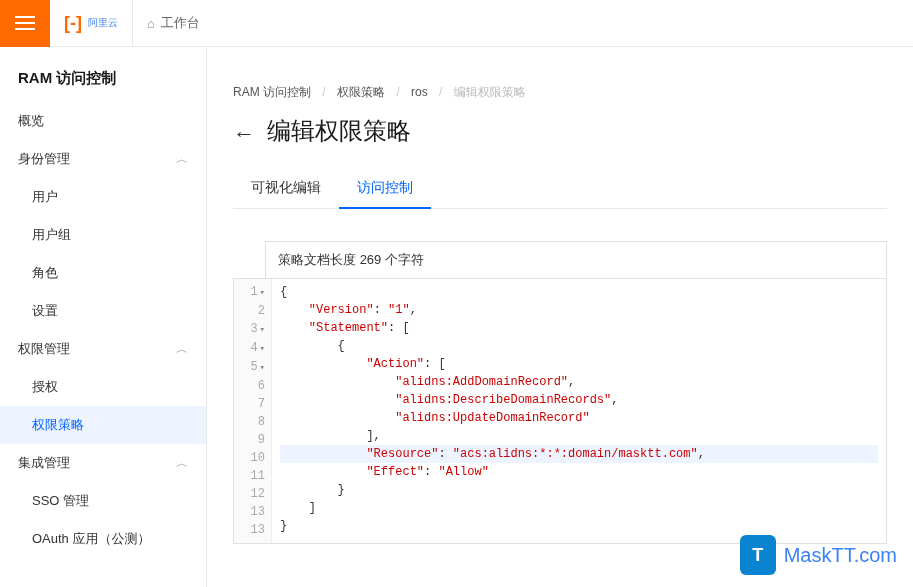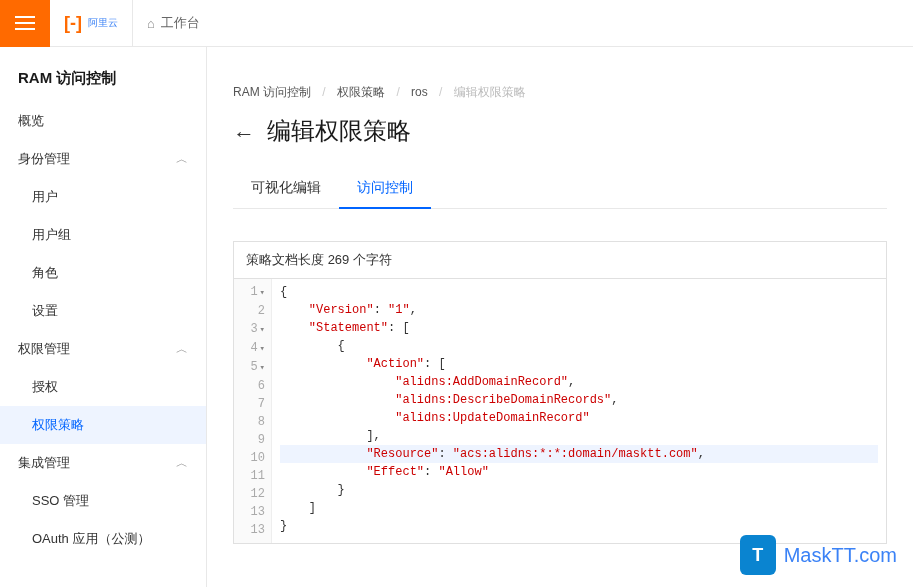--- a/index.html
+++ b/index.html
@@ -23,21 +23,21 @@
 .main { flex: 1; padding: 18px 26px; overflow: auto; background: #fff; }
 .breadcrumb { color: #999; font-size: 12px; margin-bottom: 14px; margin-top: 19px; }
 .breadcrumb a { color: #555; text-decoration: none; }
 .breadcrumb .sep { margin: 0 8px; color: #ccc; }
 .page-head { display: flex; align-items: center; margin-bottom: 22px; }
 .back-arrow { font-size: 22px; color: #333; margin-right: 12px; cursor: pointer; }
 .page-title { font-size: 24px; color: #1a1a1a; font-weight: 400; }
 .tabs { display: flex; border-bottom: 1px solid #e8e8e8; margin-bottom: 32px; }
 .tab { padding: 10px 18px; cursor: pointer; color: #333; font-size: 14px; }
 .tab.active { color: #0064ff; border-bottom: 2px solid #0064ff; margin-bottom: -1px; }
-.doc-info { border: 1px solid #e0e0e0; border-bottom: none; padding: 9px 12px; font-size: 13px; color: #333; background: #fff; }
+.doc-info { border: 1px solid #e0e0e0; border-bottom: none; padding: 9px 12px; font-size: 13px; color: #333; background: #fff; margin-left: 32px; }
 .editor { border: 1px solid #e0e0e0; display: flex; font-family: "Courier New", monospace; font-size: 12px; }
 .gutter { background: #fafafa; border-right: 1px solid #eee; text-align: right; color: #aaa; padding: 4px 6px; user-select: none; width: 38px; }
 .gutter div { line-height: 18px; }
 .code { flex: 1; padding: 4px 8px; white-space: pre; line-height: 18px; }
 .code .line { height: 18px; }
 .code .line.hl { background: #eef4ff; }
 .str { color: #c00; }
 .pun { color: #333; }
 .fold { color: #888; font-size: 9px; margin-left: 2px; }
 .watermark { position: absolute; right: 16px; bottom: 12px; display: flex; align-items: center; }

